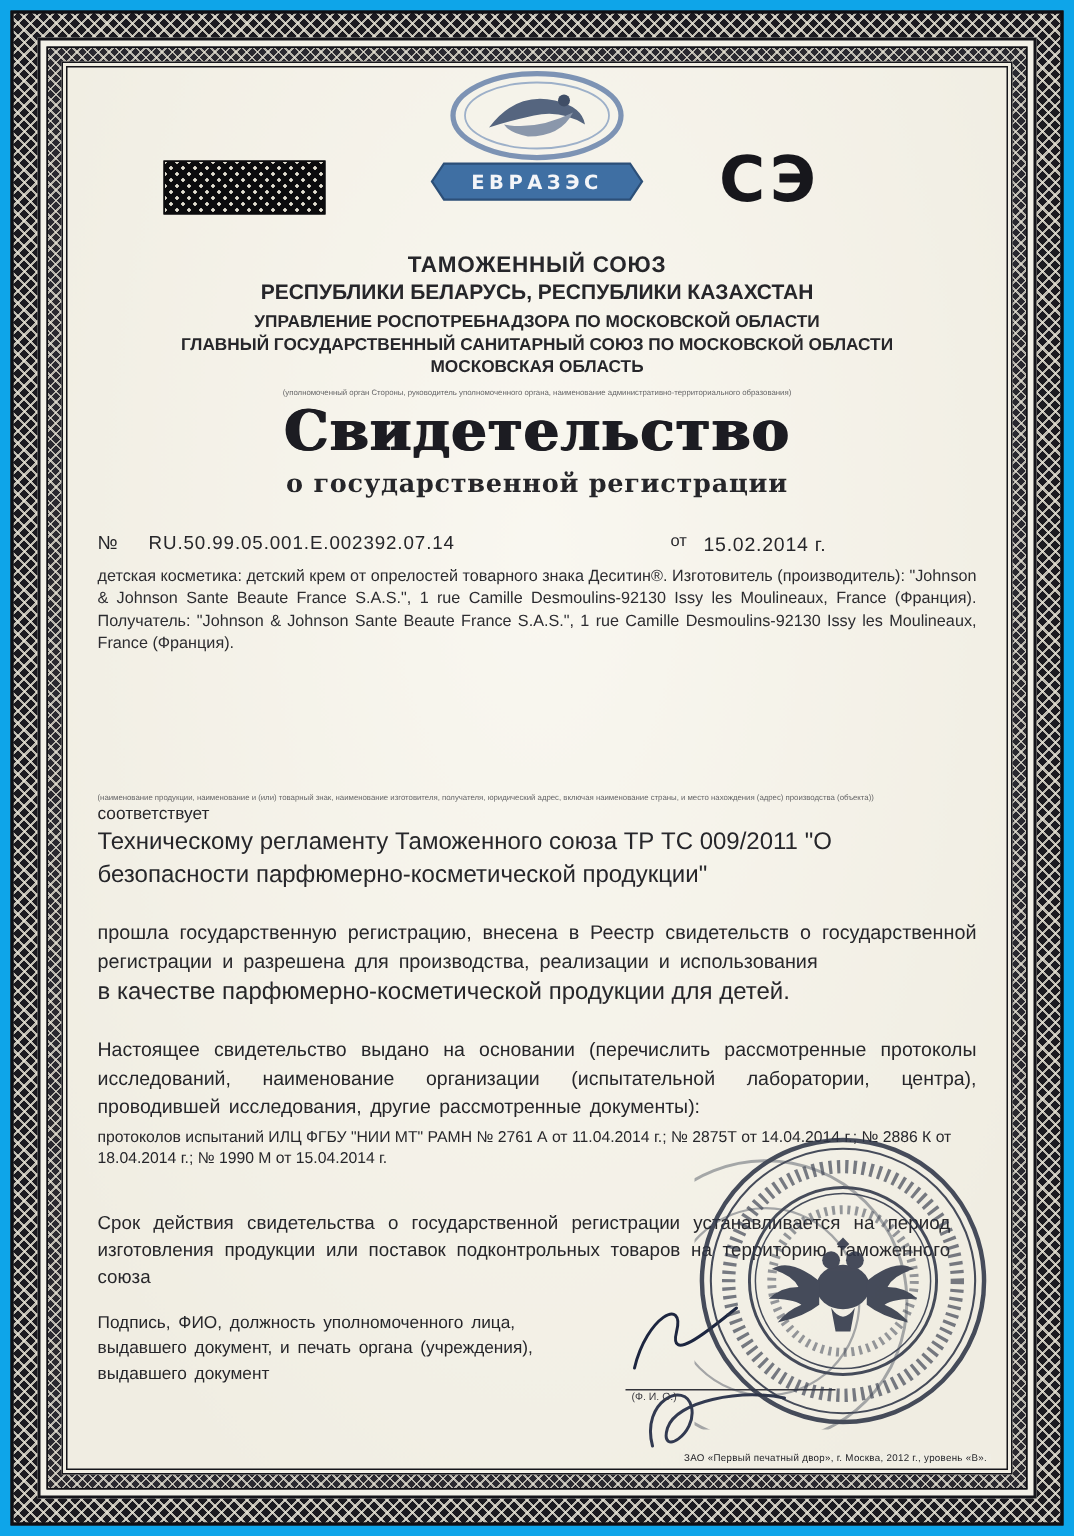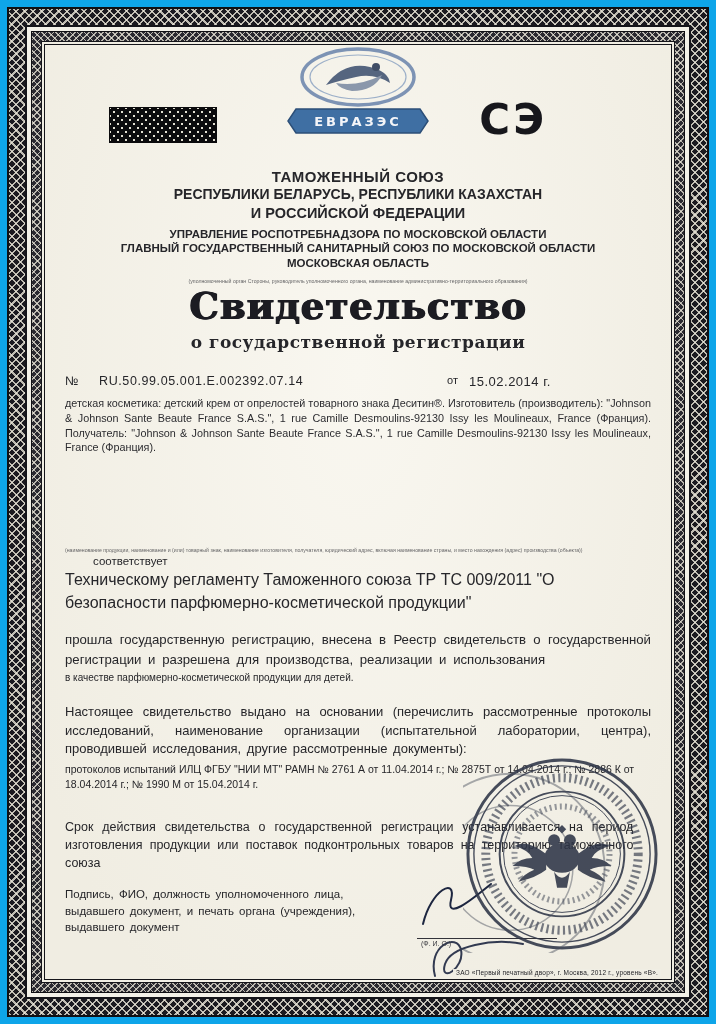--- a/index.html
+++ b/index.html
@@ -83,25 +83,25 @@
   .num-row .date { position:absolute; left:404px; font-size:13px; letter-spacing:.5px; }
 
   .prod-label { font-size:12px; margin-top:12px; }
   .prod-desc { font-size:10.8px; line-height:1.38; text-align:justify; margin-top:2px; color:#2c2c30; }
 
   .gap { height:92px; }
 
   .mid-tiny {
     font-size:5.2px; color:#4a4a4e; white-space:nowrap; overflow:hidden; opacity:.85;
   }
-  .sootv { font-size:11.5px; margin-top:2px;margin-left:28px; }
+  .sootv { font-size:11.5px; margin-top:2px; }
   .reglament { font-size:16px; line-height:1.4; margin-top:2px; width:92%; }
 
   .reg-para { font-size:13.2px; line-height:1.5; text-align:justify; word-spacing:3px; margin-top:16px; }
-  .usage { font-size:10px; margin-top:2px; }
+  .usage { font-size:16px; margin-top:2px; }
 
   .basis-intro { font-size:13px; line-height:1.45; text-align:justify; word-spacing:2px; margin-top:20px; }
   .protocols { font-size:10.5px; line-height:1.4; margin-top:3px; }
 
   .validity { font-size:12.5px; line-height:1.45; text-align:justify; word-spacing:2px; margin-top:26px; width:97%; }
 
   .sign-area { position:relative; height:130px; margin-top:14px; }
   .sign-caption { font-size:11.5px; line-height:1.45; width:330px; word-spacing:2px; }
   .fio-line { position:absolute; left:352px; top:52px; width:140px; border-top:1.2px solid #33333a; }
   .fio-note { position:absolute; left:356px; top:54px; font-size:7px; color:#3a3a40; }
@@ -139,21 +139,20 @@
                   <text x="80" y="83" text-anchor="middle" font-family="DejaVu Sans, sans-serif" font-size="13" font-weight="bold" letter-spacing="3" fill="#f4f5f8">ЕВРАЗЭС</text>
                 </svg>
               </div>
 
               <div class="se-mark">СЭ</div>
             </div>
 
             <div class="hdr">
               <div class="l1">ТАМОЖЕННЫЙ СОЮЗ</div>
               <div class="l2">РЕСПУБЛИКИ БЕЛАРУСЬ, РЕСПУБЛИКИ КАЗАХСТАН</div>
-              <div class="l3">И РОССИЙСКОЙ ФЕДЕРАЦИИ</div>
               <div class="l4">УПРАВЛЕНИЕ РОСПОТРЕБНАДЗОРА ПО МОСКОВСКОЙ ОБЛАСТИ</div>
               <div class="l5">ГЛАВНЫЙ ГОСУДАРСТВЕННЫЙ САНИТАРНЫЙ СОЮЗ ПО МОСКОВСКОЙ ОБЛАСТИ</div>
               <div class="l6">МОСКОВСКАЯ ОБЛАСТЬ</div>
             </div>
             <div class="tiny-note">(уполномоченный орган Стороны, руководитель уполномоченного органа, наименование административно-территориального образования)</div>
 
             <div class="title-block">
               <div class="gothic">Свидетельство</div>
               <div class="subtitle">о государственной регистрации</div>
             </div>

